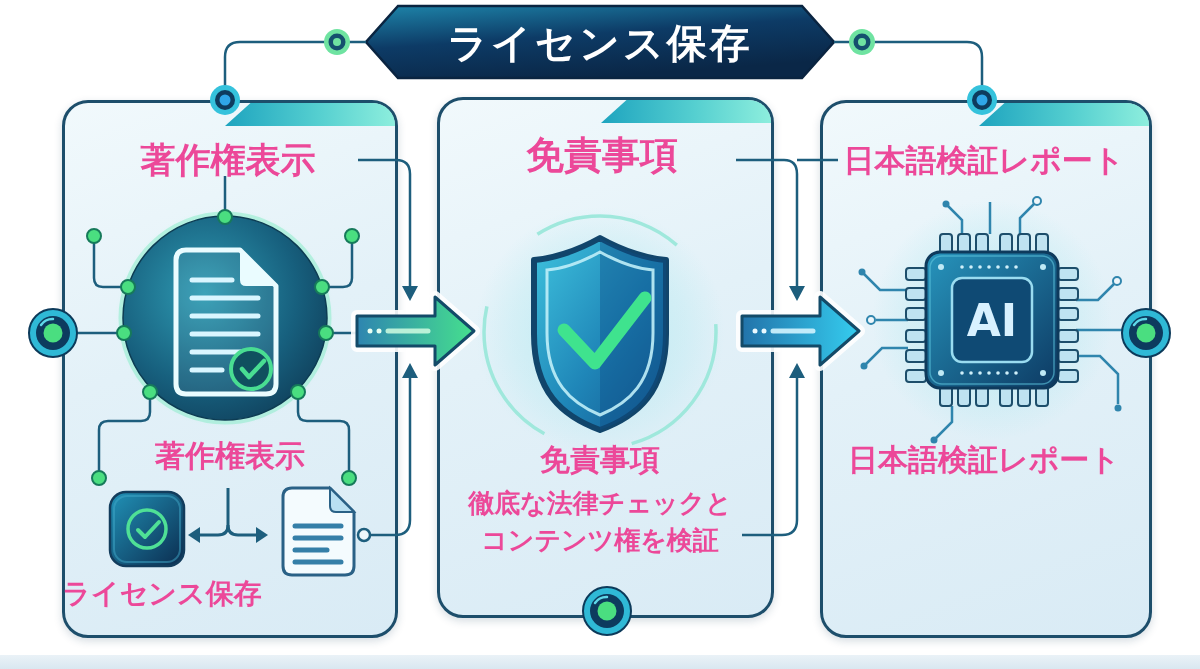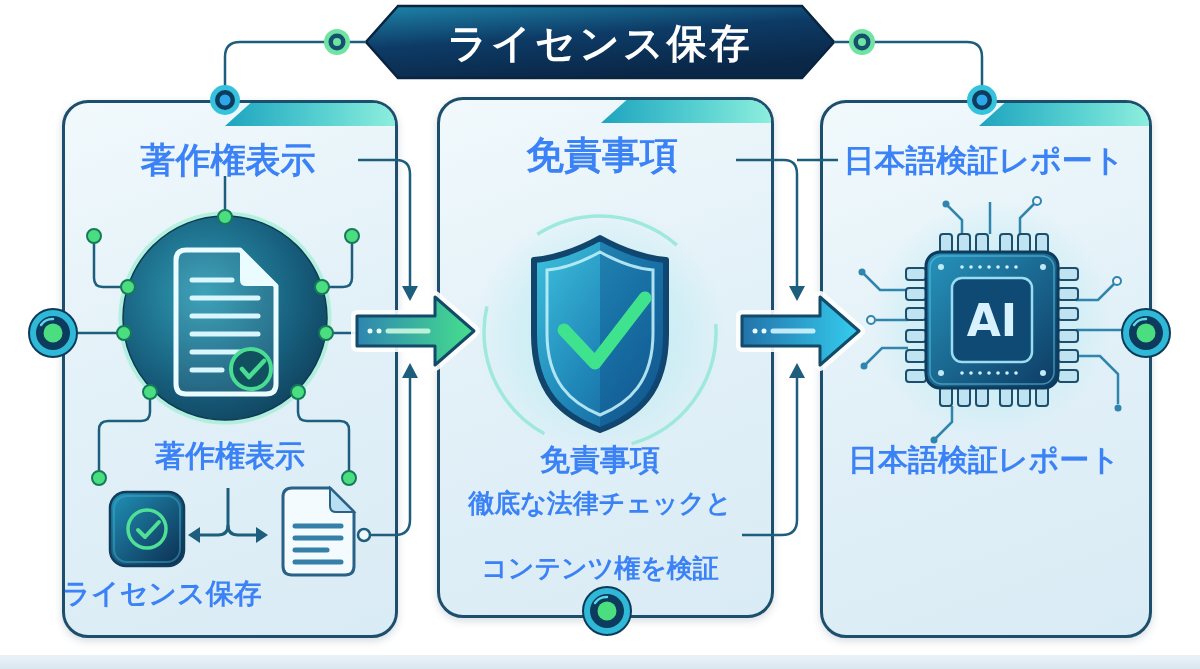--- a/index.html
+++ b/index.html
@@ -8,21 +8,21 @@
     background:#ffffff;font-family:"DejaVu Sans",sans-serif;
   }
   .bottom-strip{position:absolute;left:0;bottom:0;width:1200px;height:14px;
     background:linear-gradient(180deg,#eaf2f7,#d9e7f0);}
   .panel{position:absolute;background:linear-gradient(160deg,#f1f9fc 0%,#e3f1f8 45%,#d9ebf5 100%);
     border:3px solid #1d4e6b;border-radius:26px;box-shadow:0 3px 8px rgba(20,60,90,.18);z-index:1;}
   .accent{position:absolute;top:0px;right:0px;width:170px;height:23px;
     background:linear-gradient(90deg,#1ea4bf,#55cfd0 55%,#8deedd);
     border-top-right-radius:22px;clip-path:polygon(15% 0,100% 0,100% 100%,0 100%);}
   svg.deco{position:absolute;left:0;top:0;z-index:5;pointer-events:none;}
-  .txt{position:absolute;z-index:10;color:#3b82f6;font-weight:bold;white-space:nowrap;
+  .txt{position:absolute;z-index:10;color:#ec4899;font-weight:bold;white-space:nowrap;
     transform:translate(-50%,-50%);text-align:center;line-height:1.1;}
   .title-txt{color:#ffffff;font-size:40px;letter-spacing:3px;z-index:10;}
   .hdr1{font-size:35px;}
   .hdr2{font-size:38px;}
   .hdr3{font-size:31px;}
   .cap{font-size:30px;}
   .desc{font-size:26px;}
   .sub{font-size:28px;}
 </style>
 </head>
@@ -324,18 +324,18 @@
 
   <div class="txt title-txt" style="left:600px;top:43px;">ライセンス保存</div>
 
   <div class="txt hdr1" style="left:228px;top:160px;">著作権表示</div>
   <div class="txt cap" style="left:230px;top:455px;">著作権表示</div>
   <div class="txt sub" style="left:162px;top:594px;">ライセンス保存</div>
 
   <div class="txt hdr2" style="left:602px;top:156px;">免責事項</div>
   <div class="txt cap" style="left:600px;top:459px;">免責事項</div>
   <div class="txt desc" style="left:600px;top:503px;">徹底な法律チェックと</div>
-  <div class="txt desc" style="left:600px;top:540px;margin-top:28px;">コンテンツ権を検証</div>
+  <div class="txt desc" style="left:600px;top:540px;">コンテンツ権を検証</div>
 
   <div class="txt hdr3" style="left:984px;top:160px;">日本語検証レポート</div>
   <div class="txt cap" style="left:984px;top:459px;">日本語検証レポート</div>
 
 </div>
 
 </body></html>

